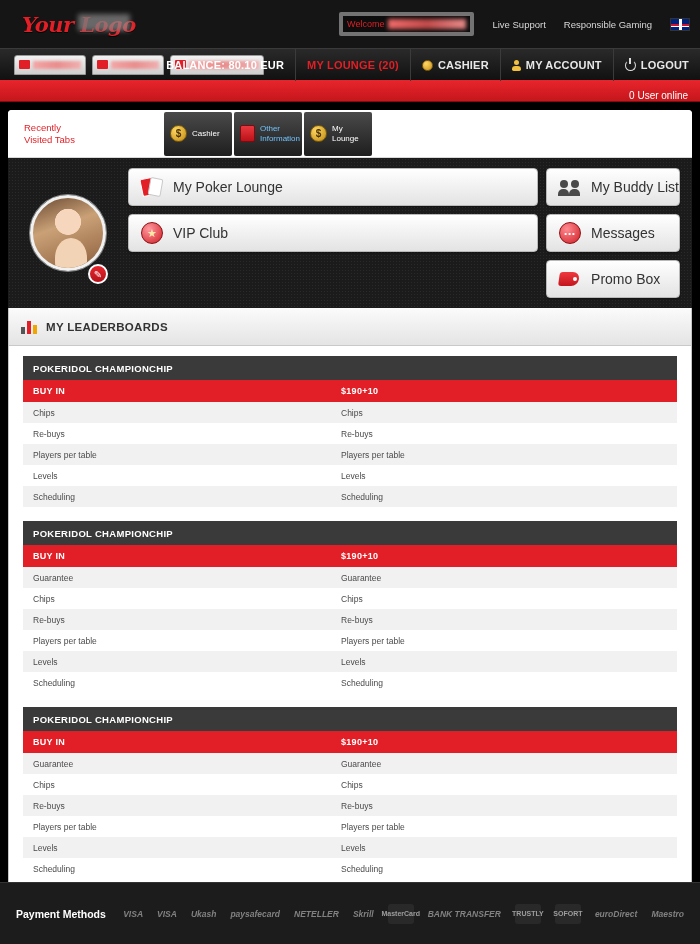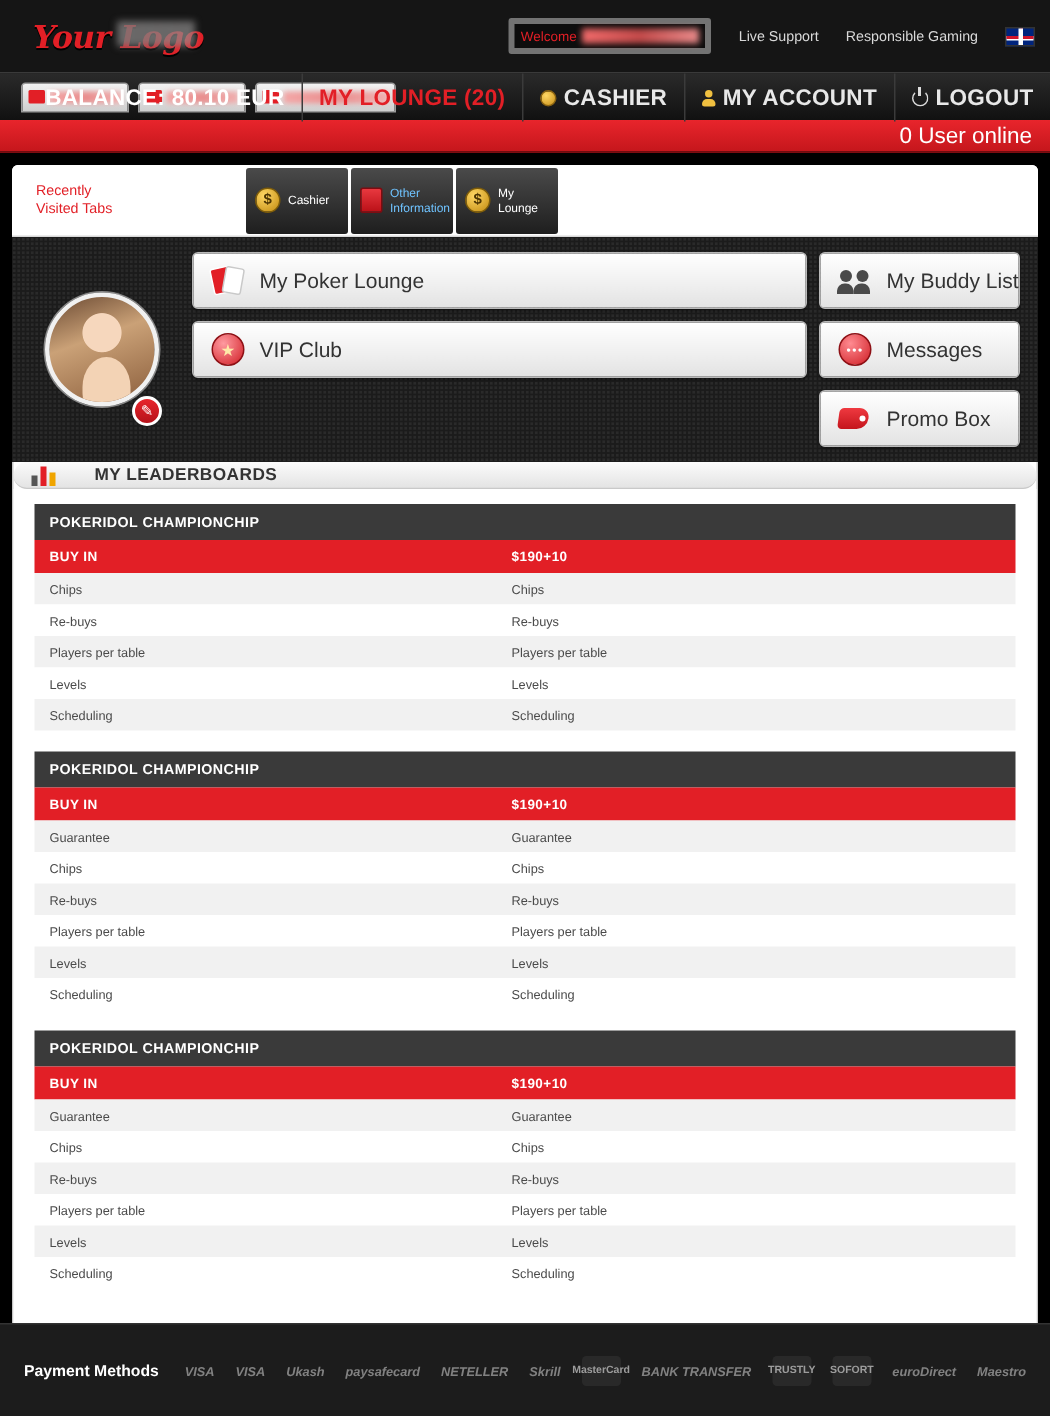--- a/index.html
+++ b/index.html
@@ -120,21 +120,21 @@
     background: linear-gradient(90deg,#f3a6a6,#e98d8d,#f0b0b0);
     filter: blur(1.6px);
   }
   .acct-right {
     position: absolute; right: 0; top: 0; height: 32px;
     display: flex; align-items: stretch;
   }
   .acct-item {
     display: flex; align-items: center; gap: 5px;
     padding: 0 11px;
-    font-size: 15px; font-weight: bold;
+    font-size: 11px; font-weight: bold;
     color: #e8e8e8;
     border-left: 1px solid #3b3b3b;
     letter-spacing: .2px;
     justify-content: flex-end;
   }
   .acct-item.balance { color: #fff; border-left: none; }
   .acct-item.lounge { color: #e21f26; }
   .acct-item .dot {
     width: 11px; height: 11px; border-radius: 50%;
     background: radial-gradient(circle at 35% 30%, #ffd764, #c8901a);
@@ -157,23 +157,23 @@
   }
   .acct-item .power:after {
     content:""; position:absolute; left: 3.4px; top: -3px; width: 1.6px; height: 6px;
     background:#ddd;
   }
 
   
   .redbar {
     height: 22px;
     background: linear-gradient(#e8252c,#c5161c);
-    display: flex; align-items: center; justify-content: flex-end;
+    display: flex; align-items: flex-end; justify-content: flex-end;
     padding-right: 12px;
-    color: #fff; font-size: 15px;
+    color: #fff; font-size: 10px;
     border-bottom: 1px solid #7e0c10;
   }
 
   
   .shell {
     margin: 8px 8px 0 8px;
     width: 684px;
     background: #fff;
     border-radius: 4px 4px 0 0;
     overflow: hidden;
@@ -324,28 +324,27 @@
 
   
   .lb-panel {
     margin: 0 8px;
     width: 684px;
     background: #fff;
     border: 1px solid #c6c6c6;
     border-top: none;
   }
   .lb-header {
-    height: 18px;
+    height: 38px;
     background: linear-gradient(#fbfbfb,#e4e4e4);
     border-bottom: 1px solid #c9c9c9;
-    display: flex; align-items: center; gap: 25px;
+    display: flex; align-items: center; gap: 8px;
     padding-left: 12px;
     font-size: 11.5px; font-weight: bold; color: #333;
     letter-spacing: .3px;
-    border-radius: 11px;
   }
   .lb-header .chart-ic {
     width: 17px; height: 14px; position: relative;
   }
   .lb-header .chart-ic span {
     position: absolute; bottom: 0; width: 4px; background: #e21f26;
   }
   .lb-header .chart-ic span:nth-child(1){ left:0; height:7px; background:#555; }
   .lb-header .chart-ic span:nth-child(2){ left:6px; height:13px; }
   .lb-header .chart-ic span:nth-child(3){ left:12px; height:9px; background:#f0a500; }

